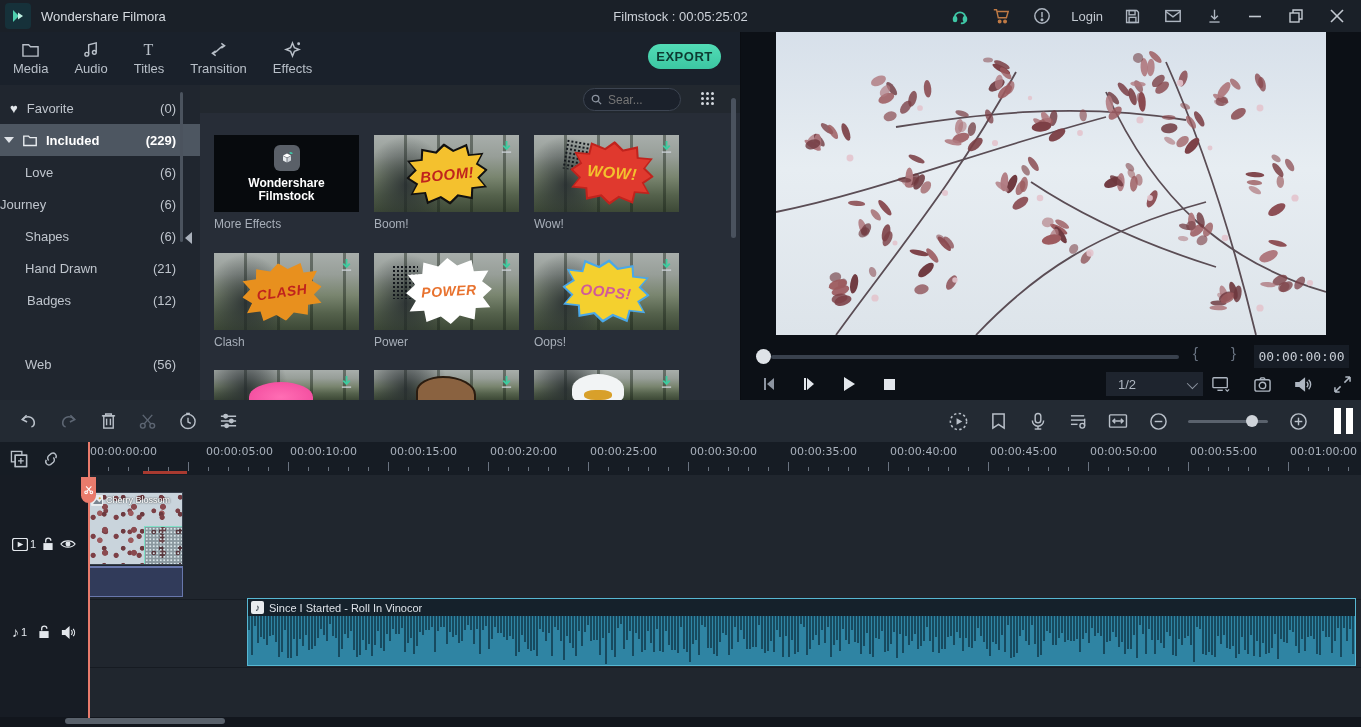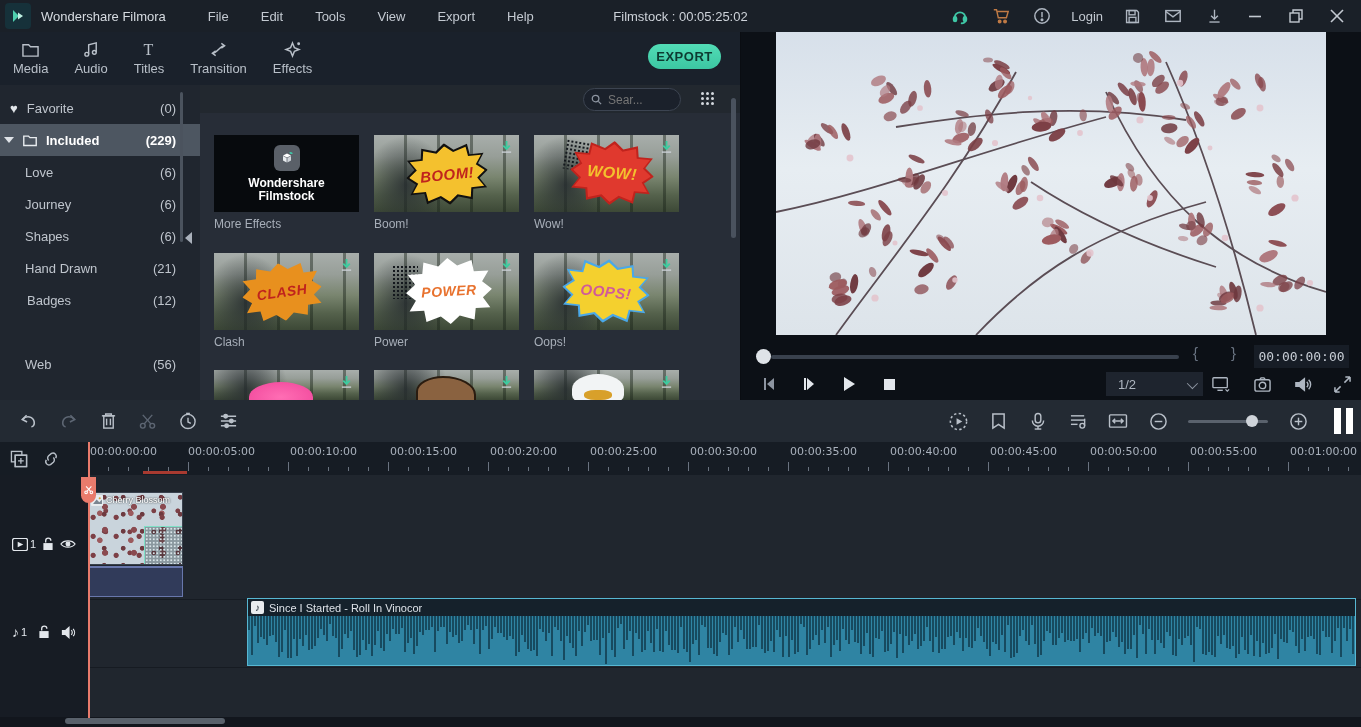--- a/index.html
+++ b/index.html
@@ -139,28 +139,20 @@
 <div id="app">
 
   <div class="abs titlebar">
     <div class="logo">
       <svg width="16" height="16" viewBox="0 0 16 16">
           <path d="M3 2 L9 8 L3 14 Z" fill="#4ecfae"></path>
           <path d="M8 4.5 L13 8 L8 11.5 Z" fill="#bff0e2"></path>
         </svg>
     </div>
     <span class="appname">Wondershare Filmora</span>
-    <div class="menus">
-      <span class="menu-item">File</span>
-      <span class="menu-item">Edit</span>
-      <span class="menu-item">Tools</span>
-      <span class="menu-item">View</span>
-      <span class="menu-item">Export</span>
-      <span class="menu-item">Help</span>
-    </div>
     <div class="proj-title">Filmstock : 00:05:25:02</div>
     <div class="tb-right">
       <div class="tb-btn">
         <svg width="18" height="18" viewBox="0 0 20 20" fill="none" stroke="#3fc7a6" stroke-width="2">
             <path d="M4 12 a6 6 0 0 1 12 0"></path>
             <rect x="3" y="11" width="3" height="5" rx="1.5" fill="#3fc7a6"></rect>
             <rect x="14" y="11" width="3" height="5" rx="1.5" fill="#3fc7a6"></rect>
             <path d="M16 15 a4 3 0 0 1 -5 3"></path>
           </svg>
       </div>
@@ -270,21 +262,21 @@
           <path d="M2 4 h6 l2 2 h8 v10 H2 Z"></path>
         </svg>
       <span style="margin-left:8px">Included</span>
       <span class="count">(229)</span>
     </div>
     <div class="side-row" style="top:71px">
         <span style="margin-left:25px">Love</span>
         <span class="count">(6)</span>
       </div>
     <div class="side-row" style="top:103px">
-        <span style="margin-left:25px">Journey</span>
+        <span style="">Journey</span>
         <span class="count">(6)</span>
       </div>
     <div class="side-row" style="top:135px">
         <span style="margin-left:25px">Shapes</span>
         <span class="count">(6)</span>
       </div>
     <div class="side-row" style="top:167px">
         <span style="margin-left:25px">Hand Drawn</span>
         <span class="count">(21)</span>
       </div>
@@ -895,21 +887,21 @@
         <div class="tick major" style="left: 1188px;"></div>
         <div class="tick minor" style="left: 1208px;"></div>
         <div class="tick minor" style="left: 1228px;"></div>
         <div class="tick minor" style="left: 1248px;"></div>
         <div class="tick minor" style="left: 1268px;"></div>
         <div class="tick major" style="left: 1288px;"></div>
         <div class="tick minor" style="left: 1308px;"></div>
         <div class="tick minor" style="left: 1328px;"></div>
         <div class="tick minor" style="left: 1348px;"></div>
         <span class="rlabel" style="left: 90px;">00:00:00:00</span>
-        <span class="rlabel" style="left: 188px; text-align: right;">00:00:05:00</span>
+        <span class="rlabel" style="left: 206px; text-align: right;">00:00:05:00</span>
         <span class="rlabel" style="left: 290px;">00:00:10:00</span>
         <span class="rlabel" style="left: 390px;">00:00:15:00</span>
         <span class="rlabel" style="left: 490px;">00:00:20:00</span>
         <span class="rlabel" style="left: 590px;">00:00:25:00</span>
         <span class="rlabel" style="left: 690px;">00:00:30:00</span>
         <span class="rlabel" style="left: 790px;">00:00:35:00</span>
         <span class="rlabel" style="left: 890px;">00:00:40:00</span>
         <span class="rlabel" style="left: 990px;">00:00:45:00</span>
         <span class="rlabel" style="left: 1090px;">00:00:50:00</span>
         <span class="rlabel" style="left: 1190px;">00:00:55:00</span>

